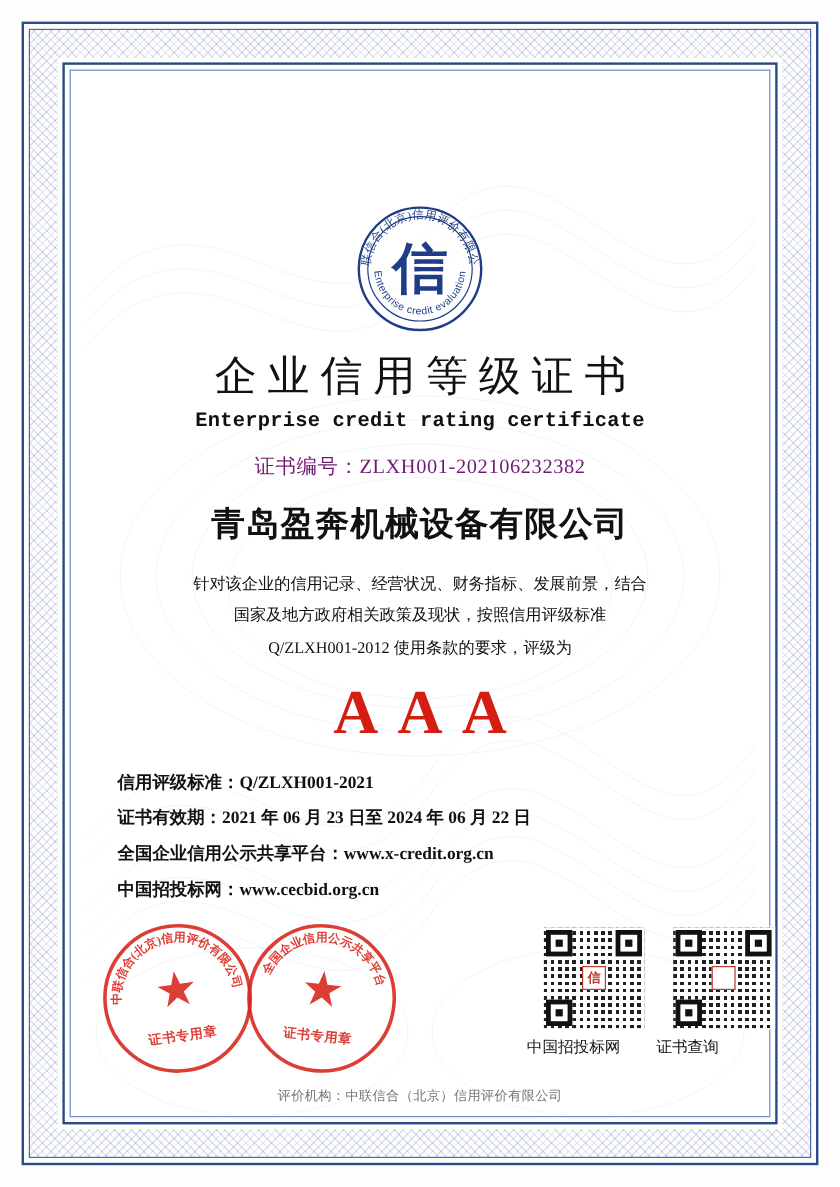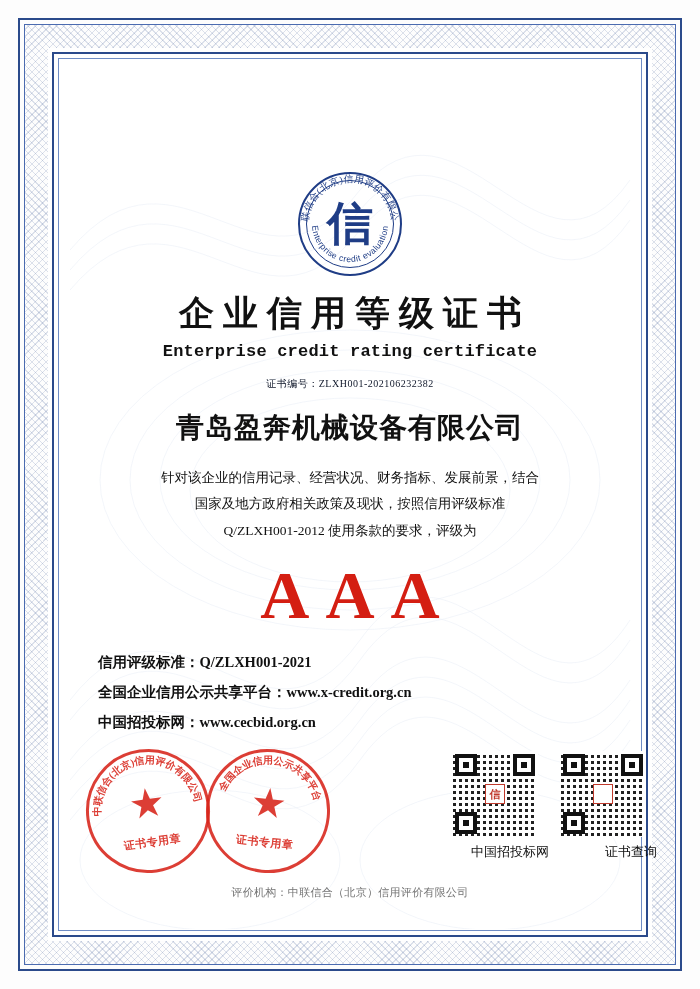--- a/index.html
+++ b/index.html
@@ -120,38 +120,38 @@
     font-size: 8.6px;
     font-family: "Liberation Sans", sans-serif;
     letter-spacing: 0.4px;
   }
   .emblem .arc-text .cn { font-size: 9.6px; font-family: "Liberation Serif", serif; }
 
   
   .title-cn {
     margin-top: 14px;
     font-size: 35px;
-    font-weight: bold;
+    font-weight: normal;
     color: #111111;
     letter-spacing: 9px;
     font-family: "Liberation Serif", serif;
     padding-left: 10px;
   }
   .title-en {
     margin-top: 5px;
     font-size: 17px;
     font-weight: bold;
     color: #111111;
     font-family: Liberation Mono, monospace;
     letter-spacing: 0.2px;
   }
   .cert-no {
     margin-top: 16px;
-    font-size: 10px;
-    color: #0f172a;
+    font-size: 17px;
+    color: #701a75;
     font-family: "Liberation Serif", serif;
     letter-spacing: 0.5px;
   }
   .company {
     margin-top: 18px;
     font-size: 28px;
     font-weight: bold;
     color: #111111;
     letter-spacing: 1px;
     font-family: "Liberation Serif", serif;
@@ -161,21 +161,21 @@
     margin-top: 18px;
     font-size: 13.5px;
     color: #111111;
     line-height: 1.95;
     font-family: "Liberation Serif", serif;
     padding: 0 48px;
   }
 
   .grade {
     margin-top: 12px;
-    font-size: 68px;
+    font-size: 52px;
     font-weight: bold;
     color: #d41e12;
     letter-spacing: 16px;
     padding-left: 16px;
     font-family: "Liberation Serif", serif;
     line-height: 1.15;
   }
 
   
   .details {
@@ -279,21 +279,21 @@
     box-sizing: border-box;
   }
   .qr-center.red { color: #c0392b; font-size: 11px; text-align:center; line-height: 18px; font-weight: bold; }
 
   .qr-label {
     position: absolute;
     top: 100px;
     font-size: 13px;
     color: #111;
     font-family: Liberation Serif, serif;
-    text-align: right;
+    text-align: left;
     width: 110px;
   }
   .qr-label-1 { left: 379px; }
   .qr-label-2 { left: 487px; }
 
   .issuer {
     margin-top: 2px;
     font-size: 11px;
     color: #737373;
     font-family: "Liberation Serif", serif;
@@ -363,20 +363,21 @@
     <div class="body-text">
       <div>针对该企业的信用记录、经营状况、财务指标、发展前景，结合</div>
       <div>国家及地方政府相关政策及现状，按照信用评级标准</div>
       <div>Q/ZLXH001-2012 使用条款的要求，评级为</div>
     </div>
 
     <div class="grade">AAA</div>
 
     <div class="details">
       <div class="line">信用评级标准：Q/ZLXH001-2021</div>
+      <div class="line">证书有效期：2021 年 06 月 23 日至 2024 年 06 月 22 日</div>
       <div class="line">全国企业信用公示共享平台：www.x-credit.org.cn</div>
       <div class="line">中国招投标网：www.cecbid.org.cn</div>
     </div>
 
     <div class="bottom-row">
 
       <div class="seal seal-1">
         <svg class="arc-svg" viewBox="0 0 124 124" xmlns="http://www.w3.org/2000/svg">
           <defs>
               <path id="sealArc1" d="M 12,62 A 50,50 0 0 1 112,62"></path>

